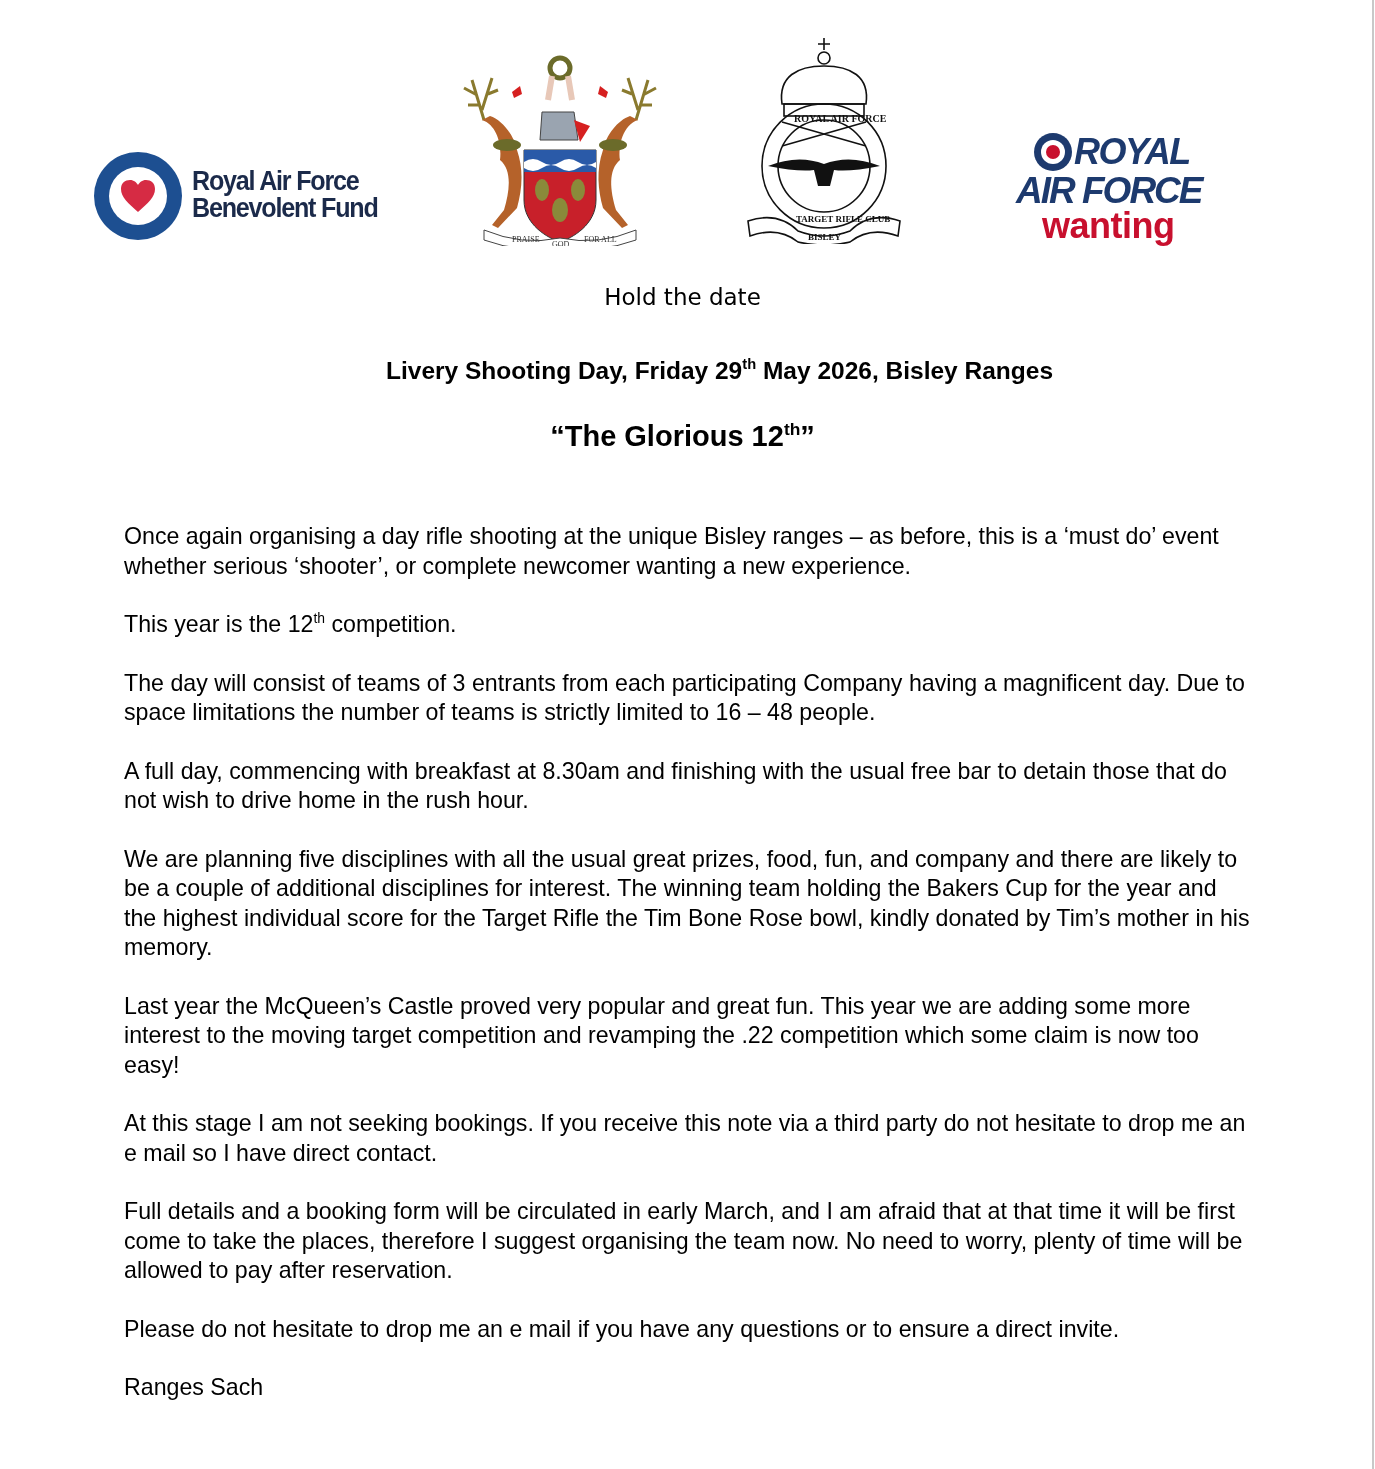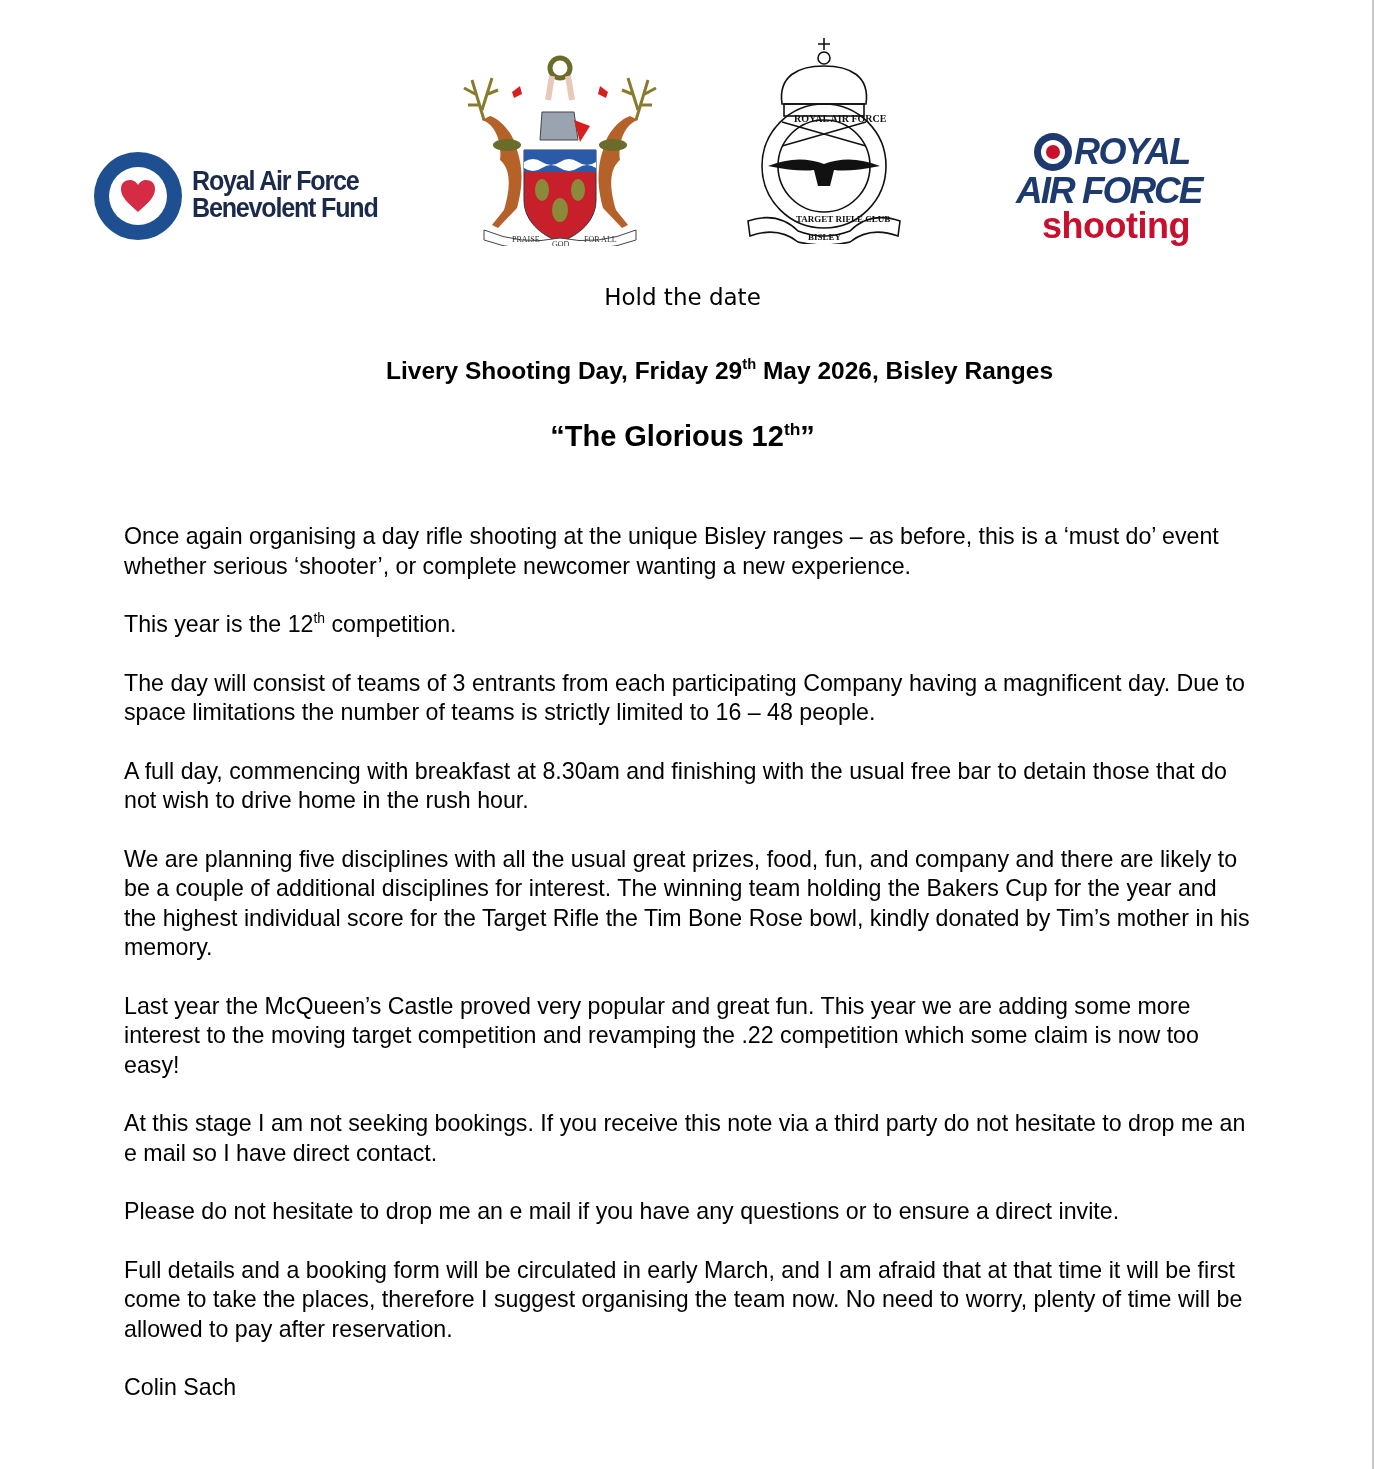--- a/index.html
+++ b/index.html
@@ -112,32 +112,32 @@
 
   <div class="logo rafs">
     <div class="row1">
       <div class="ring">
           <div class="w"></div>
           <div class="r"></div>
         </div>
       <span class="royal">ROYAL</span>
     </div>
     <div class="airforce">AIR FORCE</div>
-    <div class="shoot">shooting</div>
+    <div class="shoot">wanting</div>
   </div>
 </div>
 
 <div class="heading h-date">Hold the date</div>
 <div class="heading h-event"><span>Livery Shooting Day, Friday 29</span><sup>th</sup><span> May 2026, Bisley Ranges</span></div>
 <div class="heading h-quote"><span>“The Glorious 12</span><sup>th</sup><span>”</span></div>
 
 <div class="body">
   <p>Once again organising a day rifle shooting at the unique Bisley ranges – as before, this is a ‘must do’ event whether serious ‘shooter’, or complete newcomer wanting a new experience.</p>
   <p><span>This year is the 12</span><sup>th</sup><span> competition.</span></p>
   <p>The day will consist of teams of 3 entrants from each participating Company having a magnificent day. Due to space limitations the number of teams is strictly limited to 16 – 48 people.</p>
   <p>A full day, commencing with breakfast at 8.30am and finishing with the usual free bar to detain those that do not wish to drive home in the rush hour.</p>
   <p>We are planning five disciplines with all the usual great prizes, food, fun, and company and there are likely to be a couple of additional disciplines for interest. The winning team holding the Bakers Cup for the year and the highest individual score for the Target Rifle the Tim Bone Rose bowl, kindly donated by Tim’s mother in his memory.</p>
   <p>Last year the McQueen’s Castle proved very popular and great fun. This year we are adding some more interest to the moving target competition and revamping the .22 competition which some claim is now too easy!</p>
   <p>At this stage I am not seeking bookings. If you receive this note via a third party do not hesitate to drop me an e mail so I have direct contact.</p>
+  <p>Full details and a booking form will be circulated in early March, and I am afraid that at that time it will be first come to take the places, therefore I suggest organising the team now. No need to worry, plenty of time will be allowed to pay after reservation.</p>
   <p>Please do not hesitate to drop me an e mail if you have any questions or to ensure a direct invite.</p>
-  <p>Full details and a booking form will be circulated in early March, and I am afraid that at that time it will be first come to take the places, therefore I suggest organising the team now. No need to worry, plenty of time will be allowed to pay after reservation.</p>
-  <p>Colin Sach</p>
+  <p>Ranges Sach</p>
 </div>
 
 </body></html>

